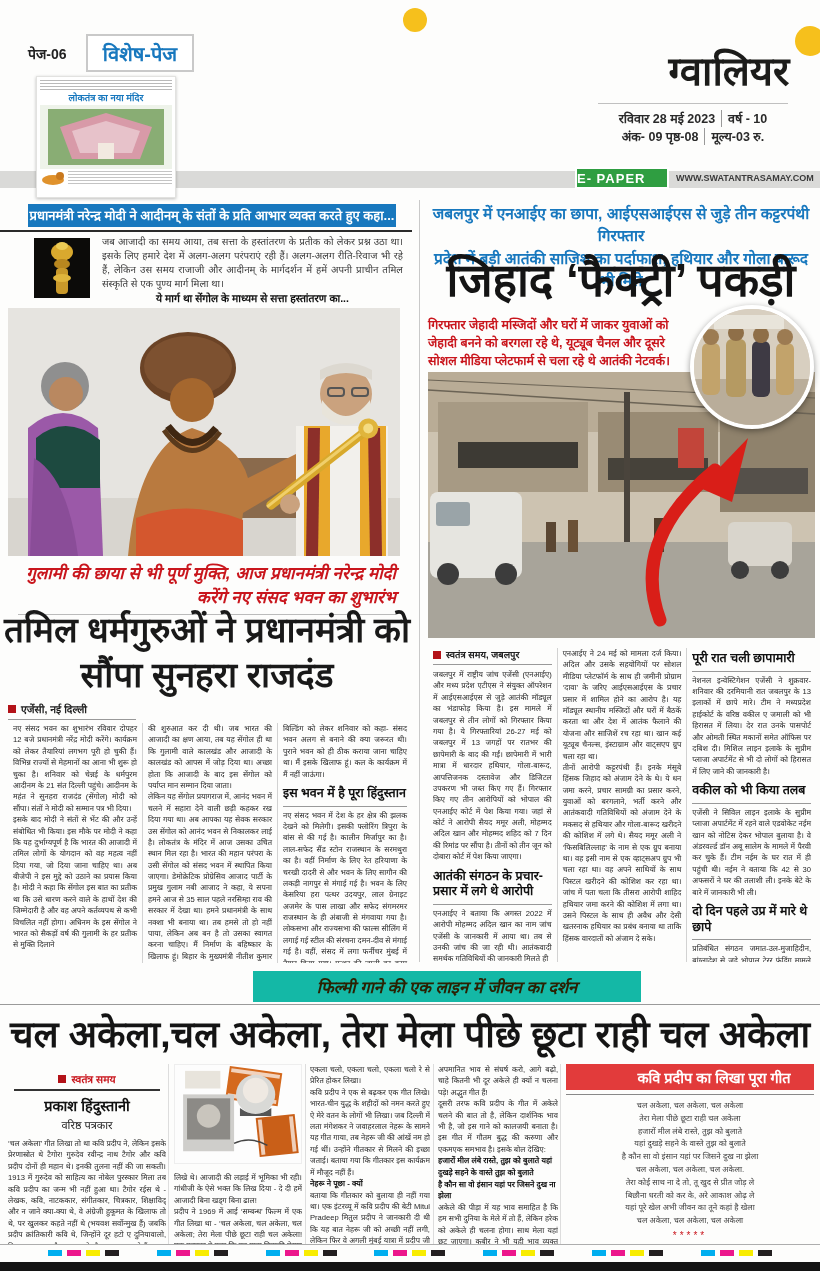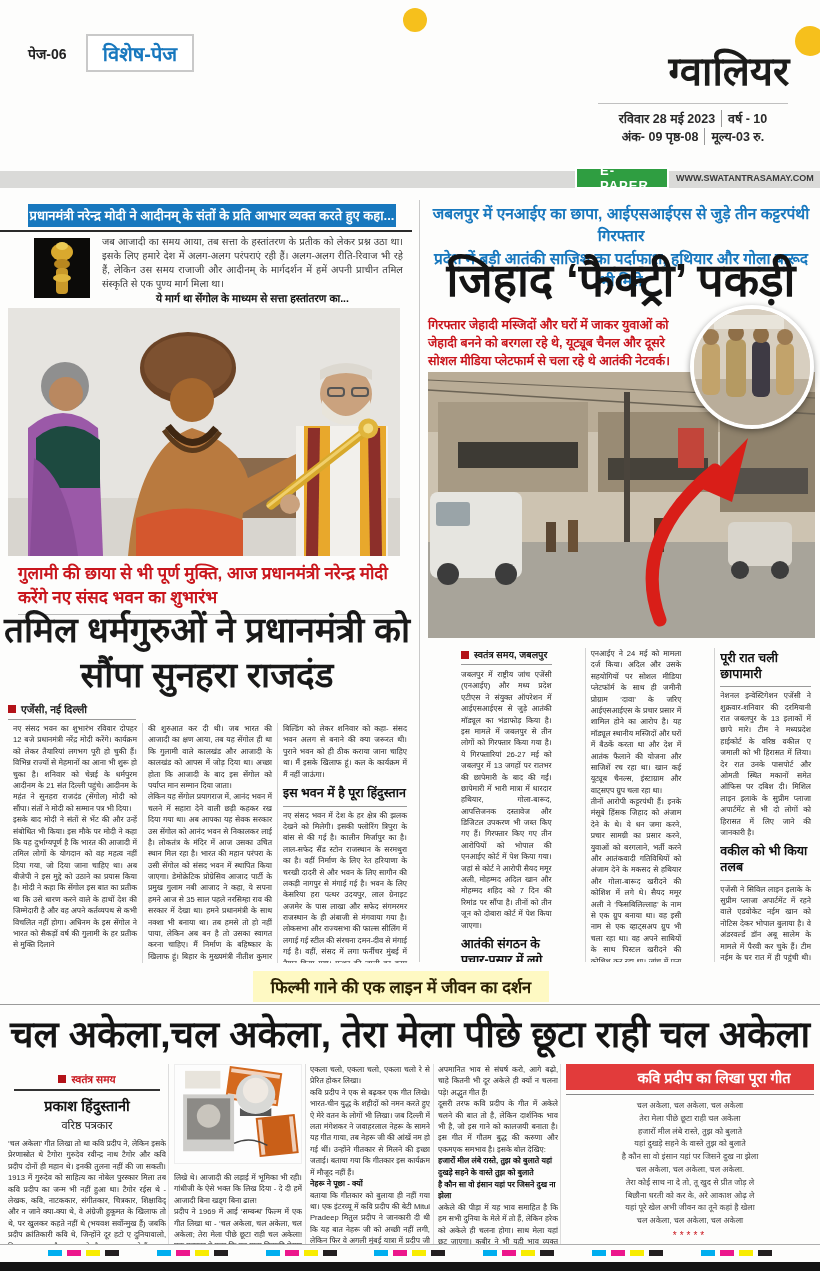--- a/index.html
+++ b/index.html
@@ -35,21 +35,21 @@
   .samay { left:316px; top:117px; width:210px; height:73px; background:#f6c01c;
     display:flex; align-items:center; justify-content:center; z-index:4; }
   .samay span { font-size:50px; font-weight:bold; color:#161513; }
   .city { left:624px; top:42px; width:210px; text-align:center; font-size:40px; font-weight:bold; color:#1c1c1a; }
   .city-rule { left:598px; top:103px; width:190px; height:1px; background:#c0c0c0; }
   .ed-row { left:568px; width:250px; display:flex; justify-content:center; gap:6px;
     font-size:12.5px; font-weight:bold; color:#2a2a2a; }
   .ed-row .sep { border-left:1px solid #999; }
   .ed1 { top:110px; } .ed2 { top:128px; }
   .epaper { left:575px; top:167px; width:94px; height:22px; background:#2f9e41; border:2px solid #fff;
-    display:flex; align-items:center; justify-content:flex-start; z-index:5;padding-left:23px; }
+    display:flex; align-items:center; justify-content:flex-start; z-index:5; }
   .epaper span { color:#fff; font-weight:bold; font-size:13px; letter-spacing:1px; }
   .website { left:676px; top:173px; font-size:9px; font-weight:bold; color:#3a3a3a; z-index:5; }
 
   
   .vrule { background:#c9c9c9; width:1px; }
   .byline { display:flex; align-items:center; gap:5px; font-size:10.5px; font-weight:bold; color:#222; }
   .marker { width:8px; height:8px; background:#b31218; display:inline-block; flex:0 0 auto; }
   .b-rule { height:1px; background:#999; margin:3px 0 4px; }
   .colhead { font-size:12.5px; font-weight:bold; color:#111; line-height:1.25;
     border-bottom:1px solid #999; padding:3px 0 4px; margin:3px 0 3px; }
@@ -57,46 +57,46 @@
 
   
   .lead-kicker { left:28px; top:204px; width:368px; height:23px; background:#1878be;
     color:#fff; font-size:13px; font-weight:bold; text-align:center; line-height:23px; }
   .lead-rule { left:0; top:230px; width:412px; height:2px; background:#2a2a2a; }
   .sceptre { left:34px; top:238px; width:56px; height:60px; }
   .quote { left:102px; top:235px; width:301px; font-size:9.8px; line-height:1.42; color:#3a3a3a; }
   .quote-b { left:102px; top:291px; width:301px; font-size:10.5px; font-weight:bold; text-align:center; color:#111; }
   .main-photo { left:8px; top:308px; width:392px; height:248px; background:#e4e2de; }
   .red-sub { left:18px; top:562px; width:378px; font-size:17px; font-weight:bold; color:#c9161d;
-    text-align:left; line-height:1.42; border-bottom:1px solid #bbb; padding-bottom:4px; }
+    text-align:right; line-height:1.42; border-bottom:1px solid #bbb; padding-bottom:4px;font-style:italic; }
   .lead-headline { left:2px; top:608px; width:410px; font-size:35px; font-weight:600;
     color:#191919; text-align:center; line-height:1.28; }
   .lead-byline { left:8px; top:702px; width:128px; }
   .lead-cols { left:8px; top:723px; width:404px; height:240px; display:flex; }
   .lead-cols .col { flex:1 1 0; padding:0 5px; }
   .lead-cols .col + .col { border-left:1px solid #d2d2d2; }
 
   
   .crime-kicker { left:426px; top:203px; width:390px; font-size:15.5px; font-weight:bold;
     color:#1878be; text-align:center; line-height:1.45; }
   .crime-headline { left:426px; top:247px; width:390px; font-size:46px; font-weight:bold;
     color:#141414; text-align:center; }
   .crime-intro { left:428px; top:316px; width:258px; font-size:12.5px; font-weight:600;
     color:#c9161d; line-height:1.45; }
   .street-photo { left:428px; top:372px; width:387px; height:266px; background:#c9bfae; }
   .inset-circle { left:690px; top:305px; width:124px; height:124px; border-radius:50%;
     border:4px solid #fff; box-shadow:0 2px 6px rgba(0,0,0,.4); overflow:hidden; z-index:6; background:#d8cfc2; }
   .arrow-wrap { left:620px; top:430px; width:170px; height:200px; z-index:5; }
   .crime-cols { left:428px; top:648px; width:388px; height:314px; display:flex; }
-  .crime-cols .col { flex:1 1 0; padding:0 5px;margin-left:28px; }
+  .crime-cols .col { flex:1 1 0; padding:0 5px; }
   .crime-cols .col + .col { border-left:1px solid #d2d2d2; }
 
   
-  .band { left:253px; top:971px; width:296px; height:31px; background:#fef9c3;
-    display:flex; align-items:center; justify-content:center; }
+  .band { left:253px; top:971px; width:388px; height:31px; background:#14b8a6;
+    display:flex; align-items:center; justify-content:center;font-style:italic; }
   .band span { font-size:16.5px; font-weight:bold; color:#2b2103; }
   .feat-rule { left:0; top:1004px; width:820px; height:1px; background:#9a9a9a; }
   .feat-headline { left:0; top:1007px; width:820px; text-align:center; font-size:37px;
     font-weight:600; color:#141414; }
   .fcol { top:1064px; height:180px; }
   .fc1 { left:8px;  width:158px; }
   .fc2 { left:174px; width:128px; }
   .fc3 { left:310px; width:120px; }
   .fc4 { left:438px; width:120px; }
   .fc5 { left:566px; width:248px; }
@@ -127,20 +127,38 @@
 <body>
 
 <div class="page">
 
   <div class="abs gray-bar"></div>
   <div class="abs page-label">पेज-06</div>
   <div class="abs special-box">
     <span>विशेष-पेज</span>
   </div>
 
+  <div class="abs thumb">
+    <div class="tlines"></div>
+    <div class="thead">लोकतंत्र का नया मंदिर</div>
+    <svg width="132" height="64" viewBox="0 0 132 64" style="display:block;margin:2px 0;">
+      <rect width="132" height="64" fill="#eef3ea"></rect>
+      <rect x="8" y="4" width="116" height="56" fill="#89ad74"></rect>
+      <polygon points="66,8 112,22 100,54 32,54 20,22" fill="#d89aa8"></polygon>
+      <polygon points="66,16 100,26 92,48 40,48 32,26" fill="#e7c2ca"></polygon>
+      <rect x="58" y="38" width="16" height="16" fill="#f2e9e0"></rect>
+    </svg>
+    <div style="display:flex;gap:2px;height:14px;">
+      <svg width="26" height="14" viewBox="0 0 26 14">
+          <ellipse cx="13" cy="9" rx="11" ry="5" fill="#e0922c"></ellipse>
+          <circle cx="20" cy="5" r="4" fill="#c9791e"></circle>
+        </svg>
+      <div class="tlines2" style="flex:1;"></div>
+    </div>
+  </div>
 
   <div class="abs m-dot"></div>
   <div class="abs corner-dot"></div>
 
   <div class="abs city">ग्वालियर</div>
   <div class="abs city-rule"></div>
   <div class="abs ed-row ed1">
     <span>रविवार 28 मई 2023</span>
     <span class="sep"></span>
     <span>वर्ष - 10</span>
@@ -303,21 +321,21 @@
       <div class="body-txt just pre">एनआईए ने बताया कि अगस्त 2022 में आरोपी मोहम्मद अदिल खान का नाम जांच एजेंसी के जानकारी में आया था। तब से उनकी जांच की जा रही थी। आतंकवादी समर्थक गतिविधियों की जानकारी मिलते ही</div>
     </div>
     <div class="col clip">
       <div class="body-txt just pre">एनआईए ने 24 मई को मामला दर्ज किया। अदिल और उसके सहयोगियों पर सोशल मीडिया प्लेटफॉर्म के साथ ही जमीनी प्रोग्राम ‘दावा’ के जरिए आईएसआईएस के प्रचार प्रसार में शामिल होने का आरोप है। यह मॉड्यूल स्थानीय मस्जिदों और घरों में बैठकें करता था और देश में आतंक फैलाने की योजना और साजिशें रच रहा था। खान कई यूट्यूब चैनल्स, इंस्टाग्राम और वाट्सएप ग्रुप चला रहा था।
 तीनों आरोपी कट्टरपंथी हैं। इनके मंसूबे हिंसक जिहाद को अंजाम देने के थे। ये धन जमा करने, प्रचार सामग्री का प्रसार करने, युवाओं को बरगलाने, भर्ती करने और आतंकवादी गतिविधियों को अंजाम देने के मकसद से हथियार और गोला-बारूद खरीदने की कोशिश में लगे थे। सैयद ममूर अली ने ‘फिसबिलिल्लाह’ के नाम से एक ग्रुप बनाया था। वह इसी नाम से एक व्हाट्सअप ग्रुप भी चला रहा था। वह अपने साथियों के साथ पिस्टल खरीदने की कोशिश कर रहा था। जांच में पता चला कि तीसरा आरोपी शाहिद हथियार जमा करने की कोशिश में लगा था। उसने पिस्टल के साथ ही अवैध और देसी खतरनाक हथियार का प्रबंध बनाया था ताकि हिंसक वारदातों को अंजाम दे सके।</div>
     </div>
     <div class="col clip">
       <div class="colhead" style="margin-top:0;">पूरी रात चली छापामारी</div>
       <div class="body-txt just pre">नेशनल इन्वेस्टिगेशन एजेंसी ने शुक्रवार-शनिवार की दरमियानी रात जबलपुर के 13 इलाकों में छापे मारे। टीम ने मध्यप्रदेश हाईकोर्ट के वरिष्ठ वकील ए जमाली को भी हिरासत में लिया। देर रात उनके पासपोर्ट और ओमती स्थित मकानों समेत ऑफिस पर दबिश दी। मिशिल लाइन इलाके के सुप्रीम प्लाजा अपार्टमेंट से भी दो लोगों को हिरासत में लिए जाने की जानकारी है।</div>
       <div class="colhead">वकील को भी किया तलब</div>
-      <div class="body-txt just pre">एजेंसी ने सिविल लाइन इलाके के सुप्रीम प्लाजा अपार्टमेंट में रहने वाले एडवोकेट नईम खान को नोटिस देकर भोपाल बुलाया है। वे अंडरवर्ल्ड डॉन अबू सालेम के मामले में पैरवी कर चुके हैं। टीम नईम के घर रात में ही पहुंची थी। नईम ने बताया कि 25 से 50 अफसरों ने घर की तलाशी ली। इनके बेटे के बारे में जानकारी भी ली।</div>
+      <div class="body-txt just pre">एजेंसी ने सिविल लाइन इलाके के सुप्रीम प्लाजा अपार्टमेंट में रहने वाले एडवोकेट नईम खान को नोटिस देकर भोपाल बुलाया है। वे अंडरवर्ल्ड डॉन अबू सालेम के मामले में पैरवी कर चुके हैं। टीम नईम के घर रात में ही पहुंची थी। नईम ने बताया कि 42 से 30 अफसरों ने घर की तलाशी ली। इनके बेटे के बारे में जानकारी भी ली।</div>
       <div class="colhead">दो दिन पहले उप्र में मारे थे छापे</div>
       <div class="body-txt just pre">प्रतिबंधित संगठन जमात-उल-मुजाहिदीन, बांग्लादेश से जुड़े भोपाल टेरर फंडिंग मामले में 25 मई को उत्तर प्रदेश में दो जगह भी छापेमारी की थी। इसके बाद जबलपुर में छापे मारे गए। 10 गिरफ्तार सदस्यों में 6 बांग्लादेशी नागरिक हैं। ये अवैध रूप से भारत में घुसे और अपने सहयोगियों की मदद से जाली पहचान पत्र भी बनवा लिए।</div>
     </div>
   </div>
 
   <div class="abs band">
     <span>फिल्मी गाने की एक लाइन में जीवन का दर्शन</span>
   </div>
   <div class="abs feat-rule"></div>
   <div class="abs feat-headline">चल अकेला,चल अकेला, तेरा मेला पीछे छूटा राही चल अकेला</div>

